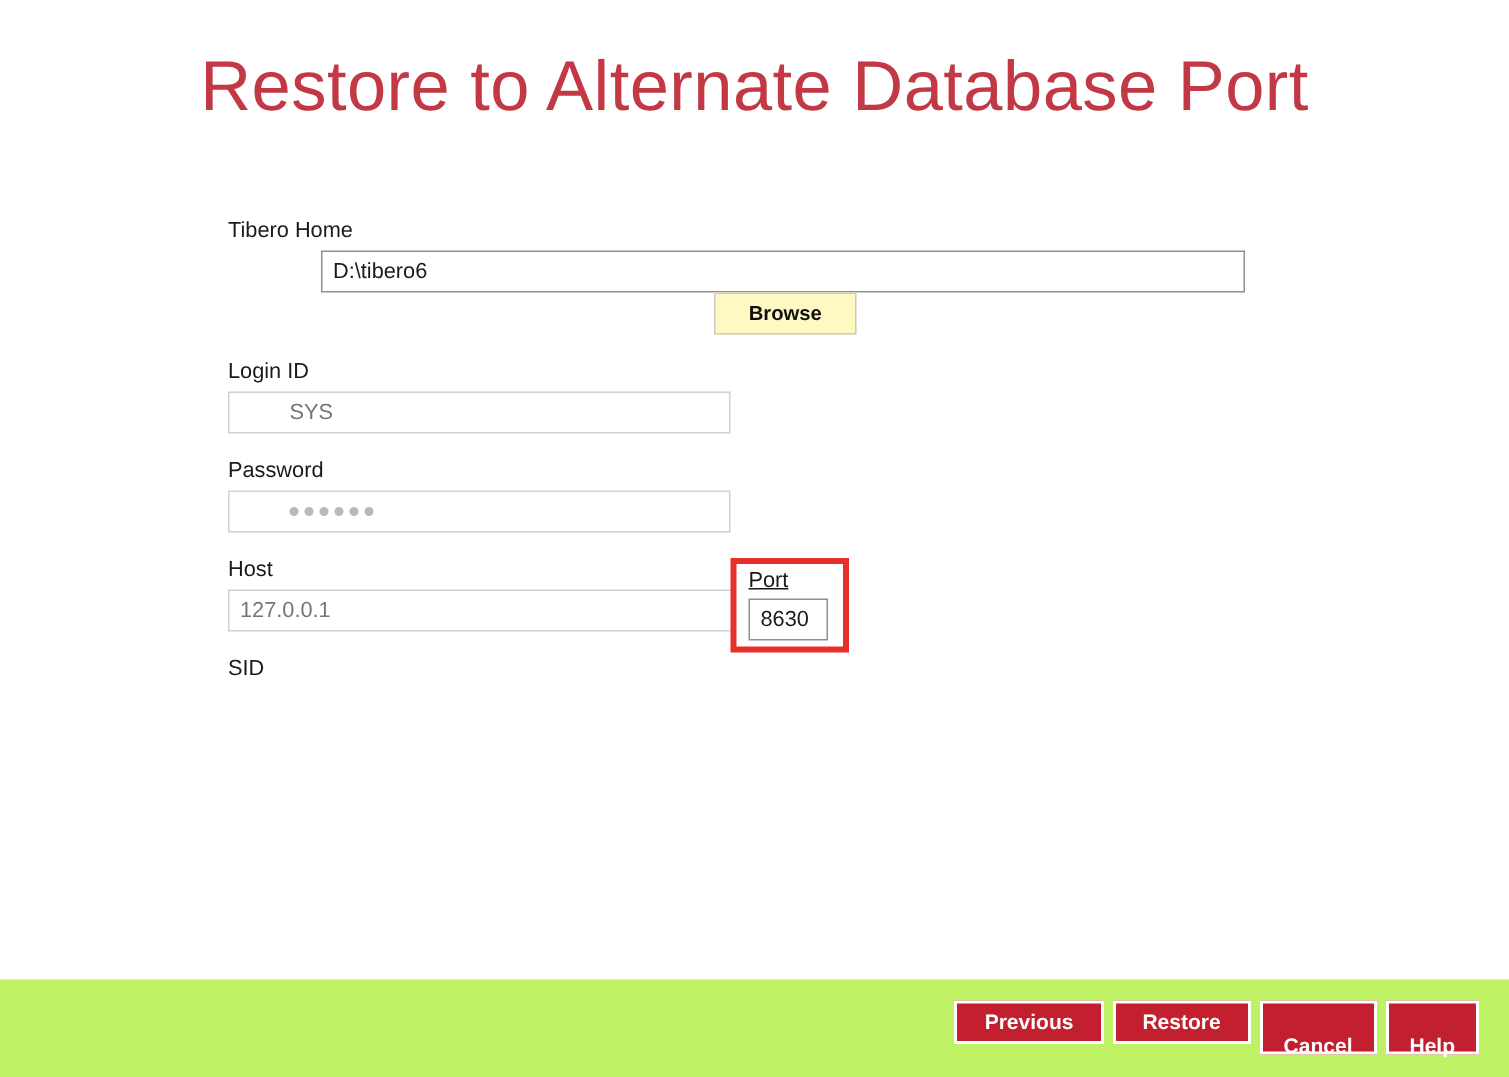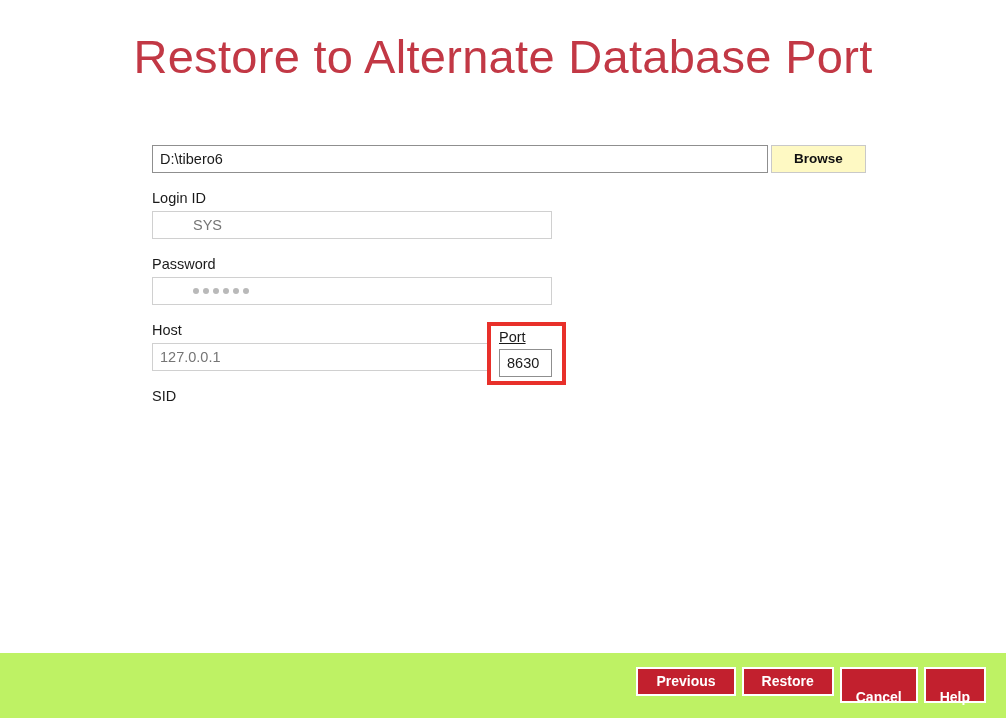--- a/index.html
+++ b/index.html
@@ -60,28 +60,29 @@
     line-height: 26px;
     display: block;
   }
   .text-input.filled {
     border: 1px solid #8f8f8f;
     color: #1a1a1a;
   }
 
   
   .w-home  { width: 616px; }
-  .w-std   { width: 400px; padding-left: 40px; }
+  .w-std   { width: 335px; padding-left: 40px; }
   .w-host  { width: 400px; }
   .w-port  { width: 53px; }
 
   
   .home-row {
     display: flex;
-    align-items: flex-end;
+    align-items: center;
+    flex-direction: column;
   }
   .browse-btn {
     margin-left: 3px;
     box-sizing: border-box;
     width: 95px;
     height: 28px;
     background: #fef9c3;
     border: 1px solid #c9c9c9;
     font-family: "Liberation Sans", sans-serif;
     font-size: 13.5px;
@@ -160,20 +161,21 @@
   .footer-btn.wide { padding: 0 18px; }
 </style>
 </head>
 <body>
 
 <div class="page-title">Restore to Alternate Database Port</div>
 
 <div class="form-area">
 
   <div class="field-row">
+    <label class="field-label">Tibero Home</label>
     <div class="home-row">
       <input class="text-input filled w-home" type="text" value="D:\tibero6" style="">
       <button class="browse-btn">Browse</button>
     </div>
   </div>
 
   <div class="field-row">
     <label class="field-label">Login ID</label>
     <input class="text-input w-std" type="text" placeholder="SYS" style="">
   </div>

